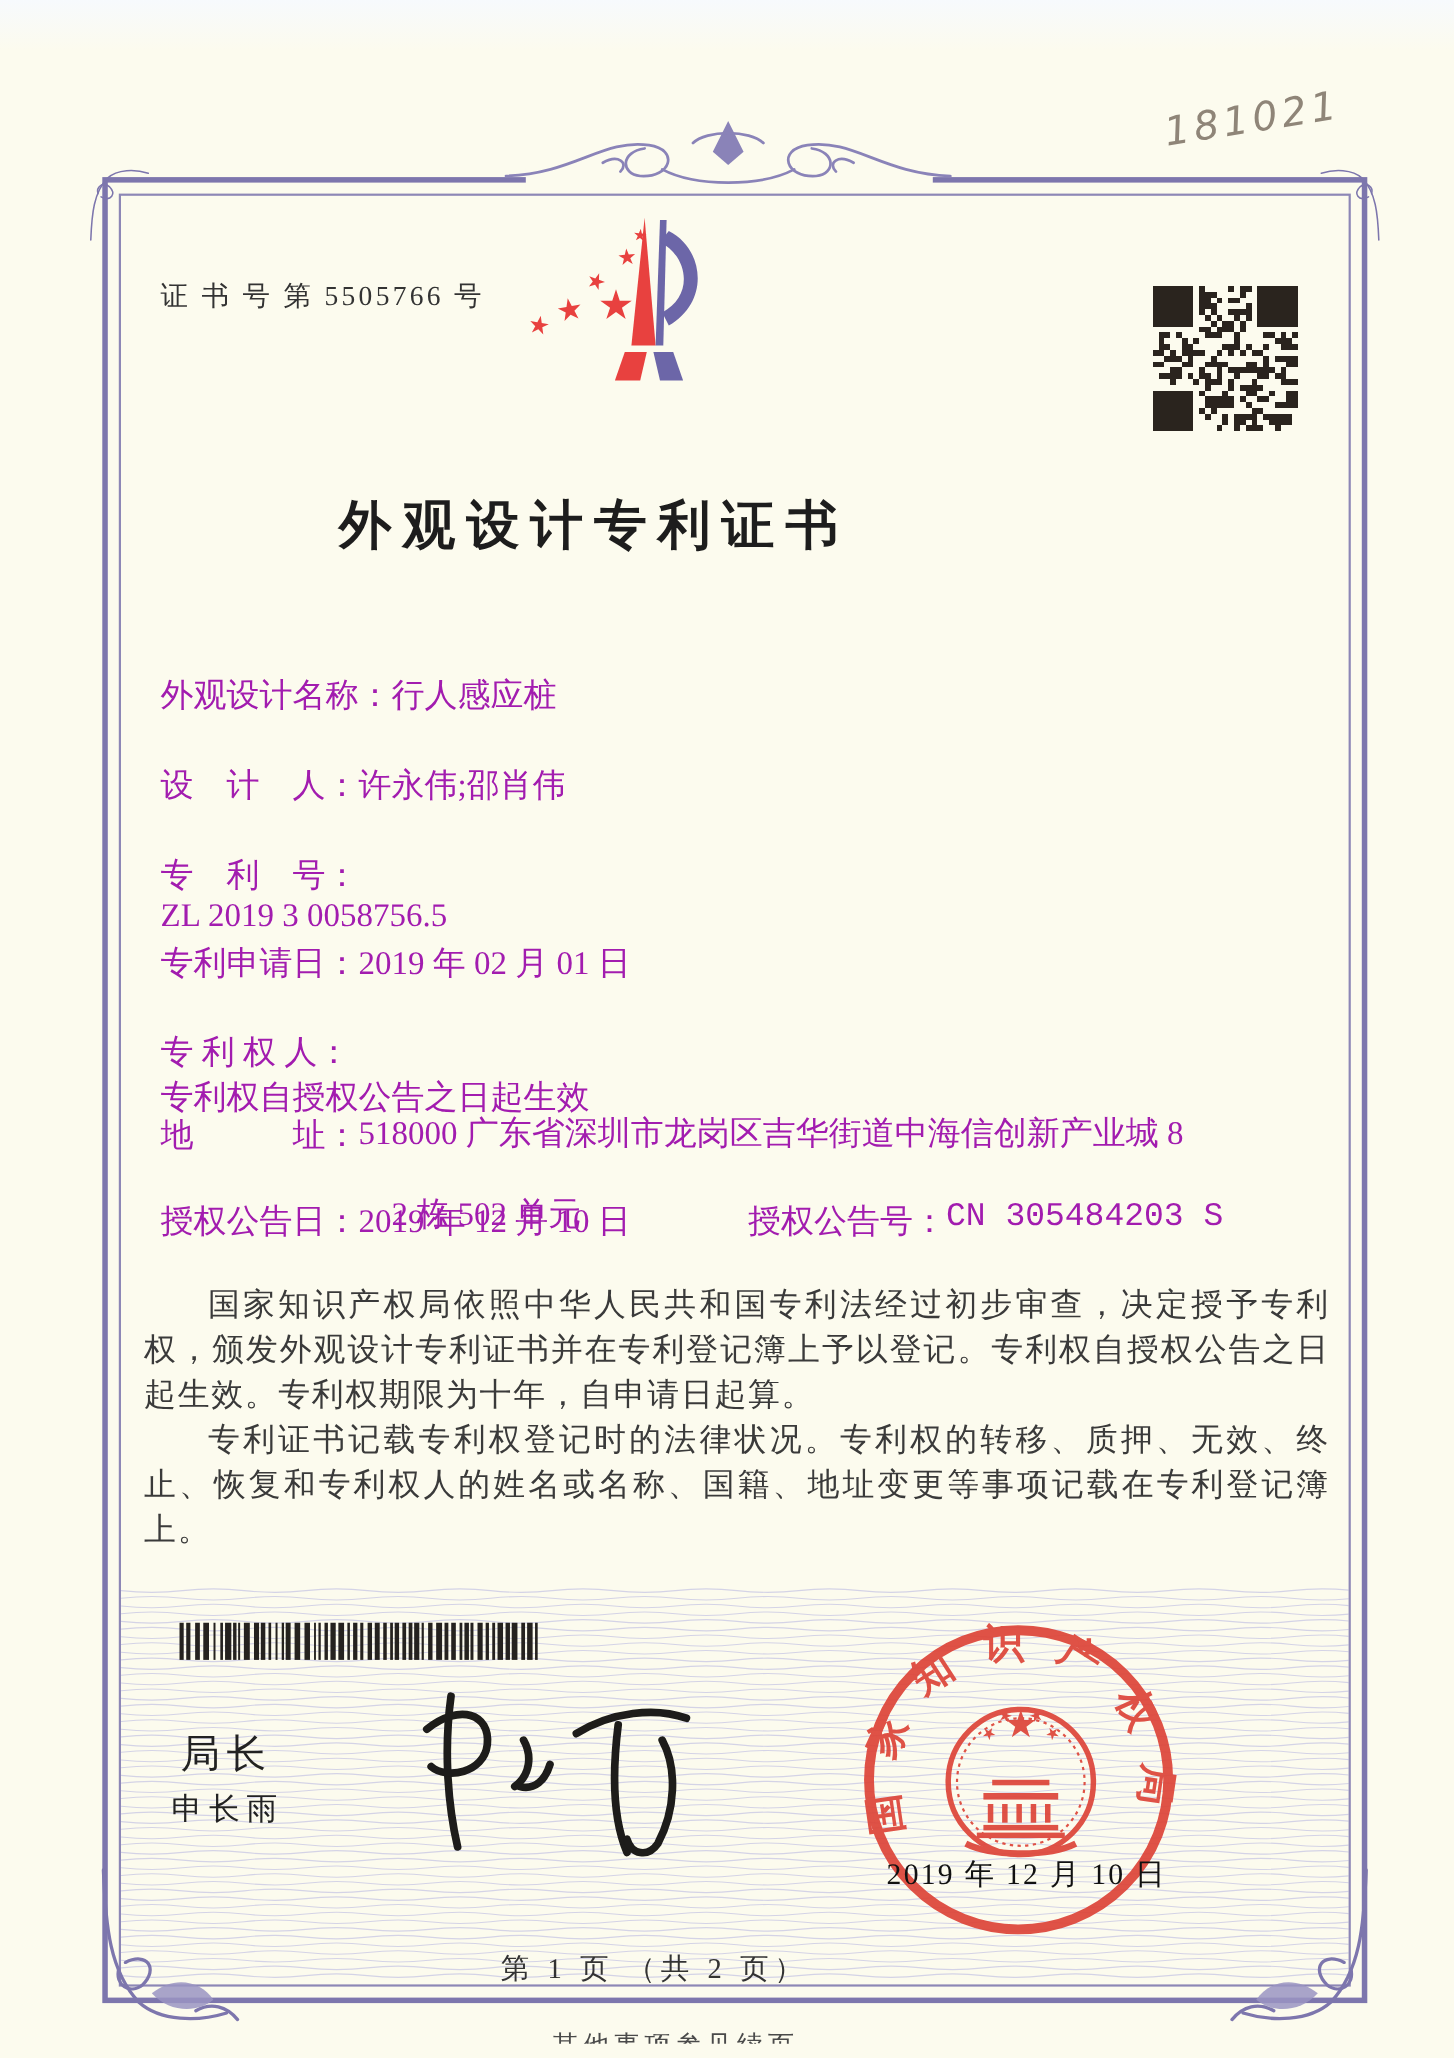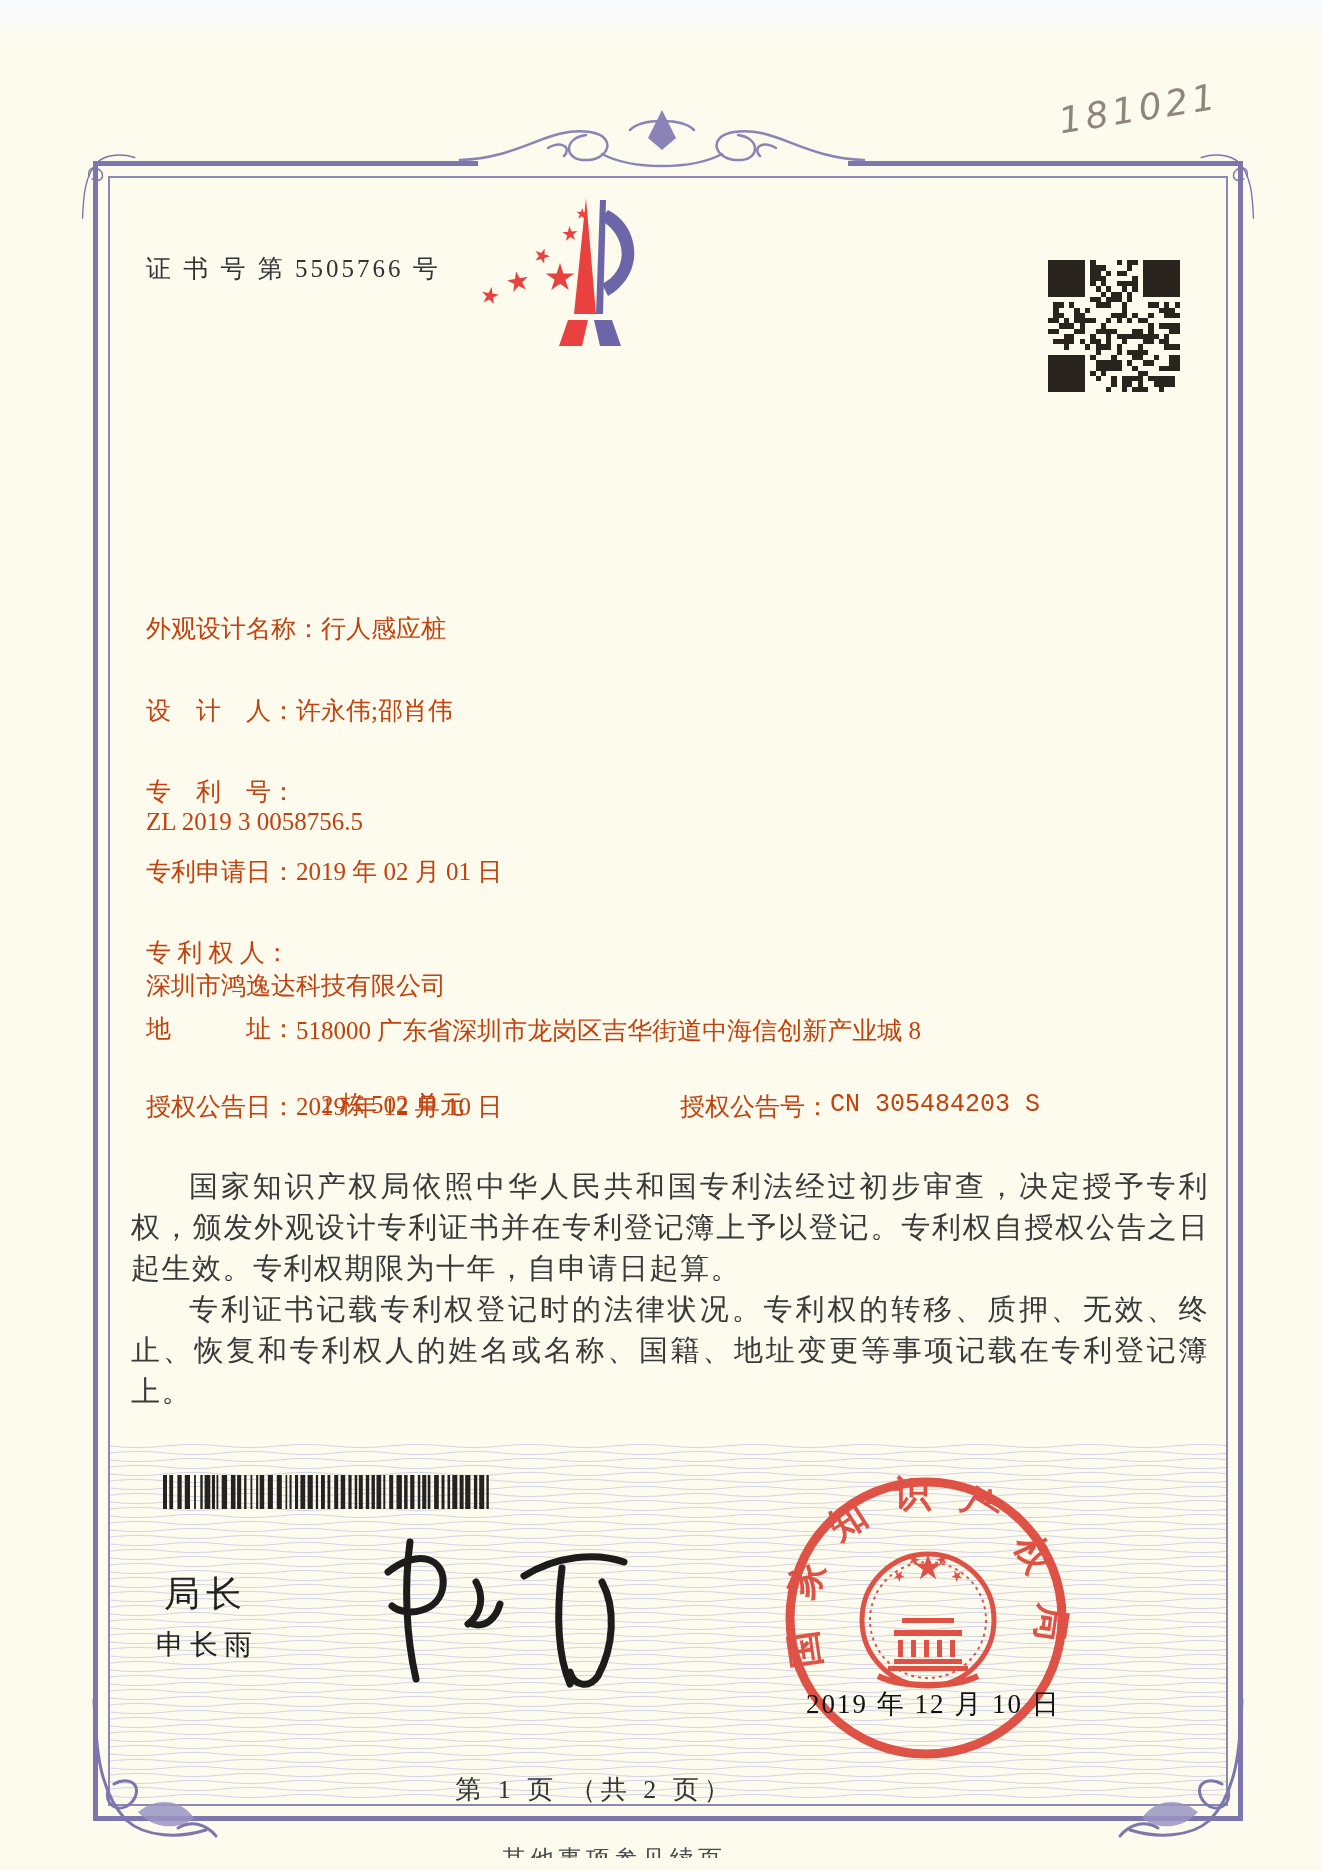--- a/index.html
+++ b/index.html
@@ -19,21 +19,21 @@
   .corner{position:absolute;width:150px;height:150px;}
   .corner path{stroke:#7d76ad;stroke-width:3;fill:none;stroke-linecap:round;}
   .corner .leaf{fill:#9a94c2;stroke:none;opacity:.85;}
   
   .certno{position:absolute;left:146px;top:252px;font-size:25px;letter-spacing:3px;color:#333;}
   .note{position:absolute;left:1058px;top:88px;font-size:36px;color:#7c7164;
         font-style:italic;transform:rotate(-9deg);letter-spacing:4px;
         font-family:"DejaVu Sans",sans-serif;opacity:.85;}
   .title{position:absolute;left:140px;top:446px;width:800px;text-align:center;
         font-size:48px;font-weight:bold;letter-spacing:10px;color:#1d1d1d;}
-  .frow{position:absolute;left:146px;display:flex;font-size:25px;color:#c2410c;white-space:pre;}
+  .frow{position:absolute;left:146px;display:flex;font-size:30px;color:#a21caf;white-space:pre;}
   .frow .lab{white-space:pre;}
   .frow .val{white-space:pre;}
   .addr-val{white-space:normal;width:830px;line-height:37px;}
   .grant2{position:absolute;left:534px;top:0;display:flex;white-space:pre;font-family:Liberation Mono, monospace;}
   .paras{position:absolute;left:131px;top:1146px;width:1078px;font-size:29px;
         line-height:41px;text-align:justify;color:#3a3a3a;letter-spacing:1.5px;margin-top:20px;}
   .paras p{margin:0;text-indent:2em;}
   
   .waves{position:absolute;left:110px;top:1438px;width:1116px;height:368px;}
   .waves path{stroke:#d4d3e6;fill:none;stroke-width:1;}
@@ -371,35 +371,36 @@
       <rect x="1" y="1" width="5" height="5" fill="#fcfbee"></rect>
       <rect x="2" y="2" width="3" height="3"></rect>
       <rect x="18" y="0" width="7" height="7"></rect>
       <rect x="19" y="1" width="5" height="5" fill="#fcfbee"></rect>
       <rect x="20" y="2" width="3" height="3"></rect>
       <rect x="0" y="18" width="7" height="7"></rect>
       <rect x="1" y="19" width="5" height="5" fill="#fcfbee"></rect>
       <rect x="2" y="20" width="3" height="3"></rect>
     </svg>
 
+  <div class="title">外观设计专利证书</div>
 
   <div class="frow" style="top:612px;">
     <span class="lab">外观设计名称：</span><span class="val">行人感应桩</span>
   </div>
   <div class="frow" style="top:694px;">
     <span class="lab">设　计　人：</span><span class="val">许永伟;邵肖伟</span>
   </div>
   <div class="frow" style="top:775px;flex-direction:column;">
     <span class="lab">专　利　号：</span><span class="val">ZL 2019 3 0058756.5</span>
   </div>
   <div class="frow" style="top:855px;">
     <span class="lab">专利申请日：</span><span class="val">2019 年 02 月 01 日</span>
   </div>
   <div class="frow" style="top:936px;flex-direction:column;">
-    <span class="lab">专 利 权 人：</span><span class="val">深圳市鸿逸达科技有限公司</span>
+    <span class="lab">专 利 权 人：</span><span class="val">专利权自授权公告之日起生效</span>
   </div>
   <div class="frow" style="top:1012px;">
     <span class="lab">地　　　址：</span>
     <span class="val addr-val"><span>518000 广东省深圳市龙岗区吉华街道中海信创新产业城 8</span><br>
     <span>2 栋 502 单元</span></span>
   </div>
   <div class="frow" style="top:1090px;width:1070px;">
     <span class="lab">授权公告日：</span><span class="val">2019 年 12 月 10 日</span>
     <span class="grant2"><span class="lab">授权公告号：</span><span class="val">CN 305484203 S</span></span>
   </div>

